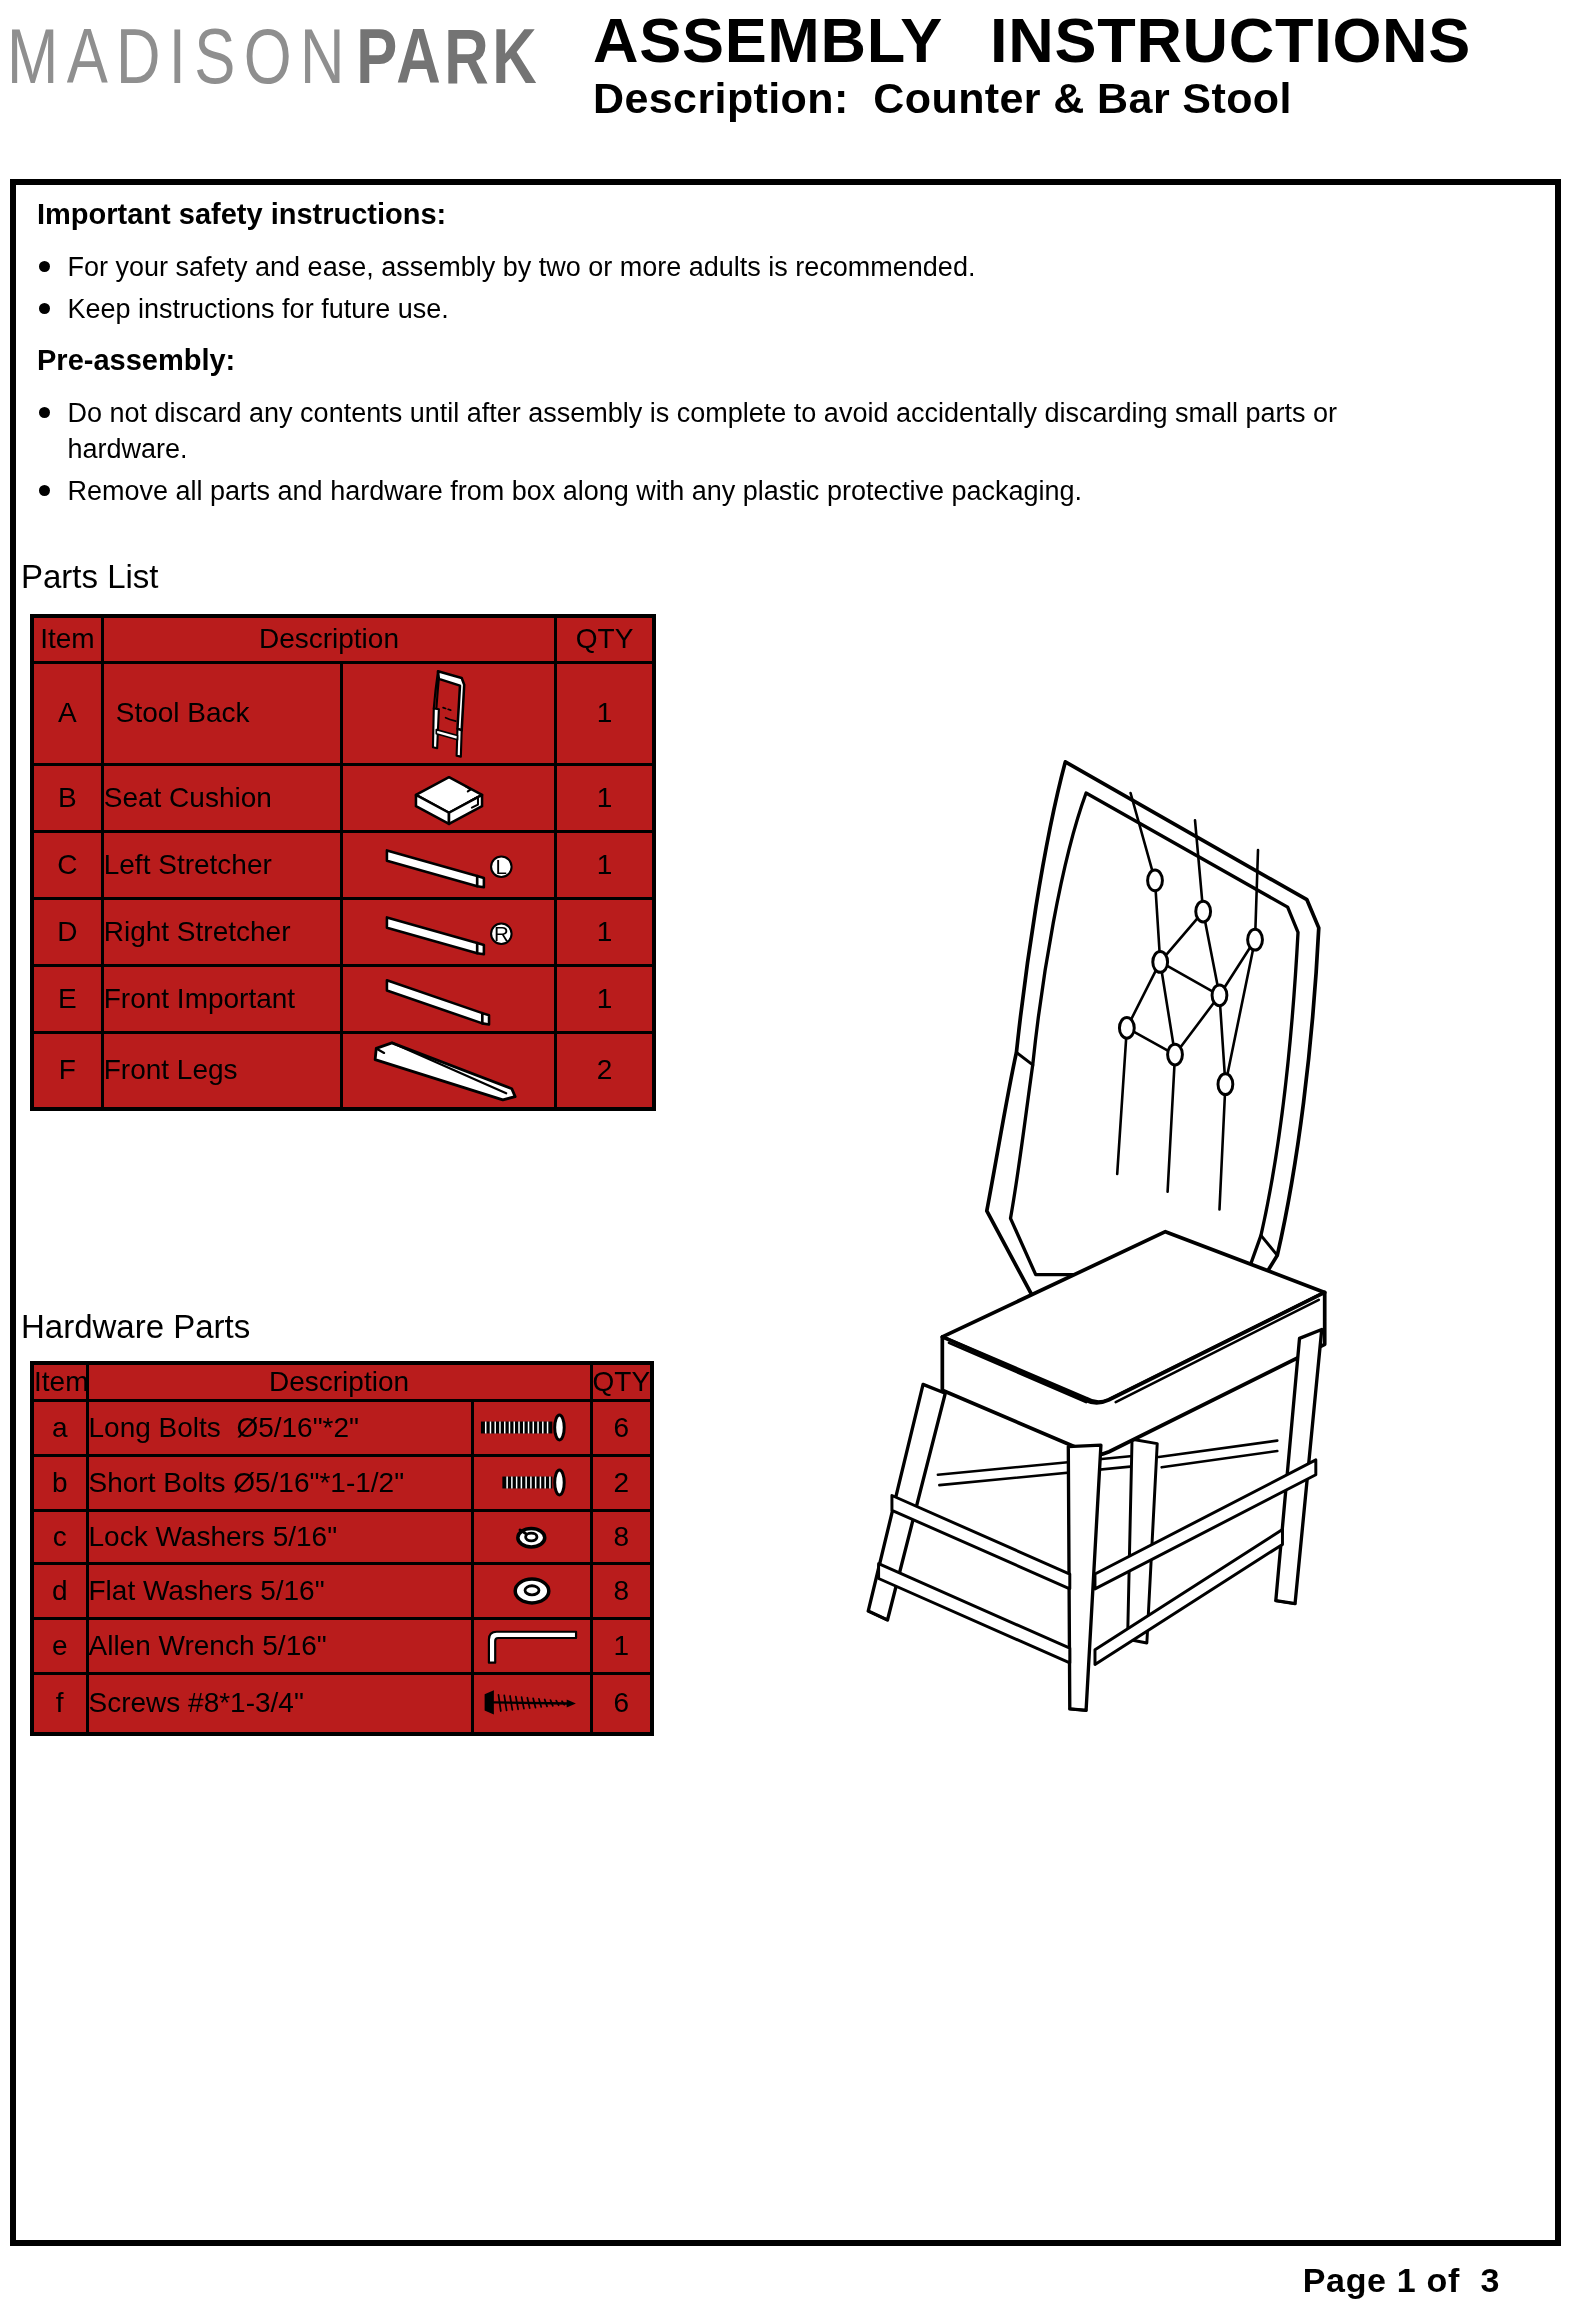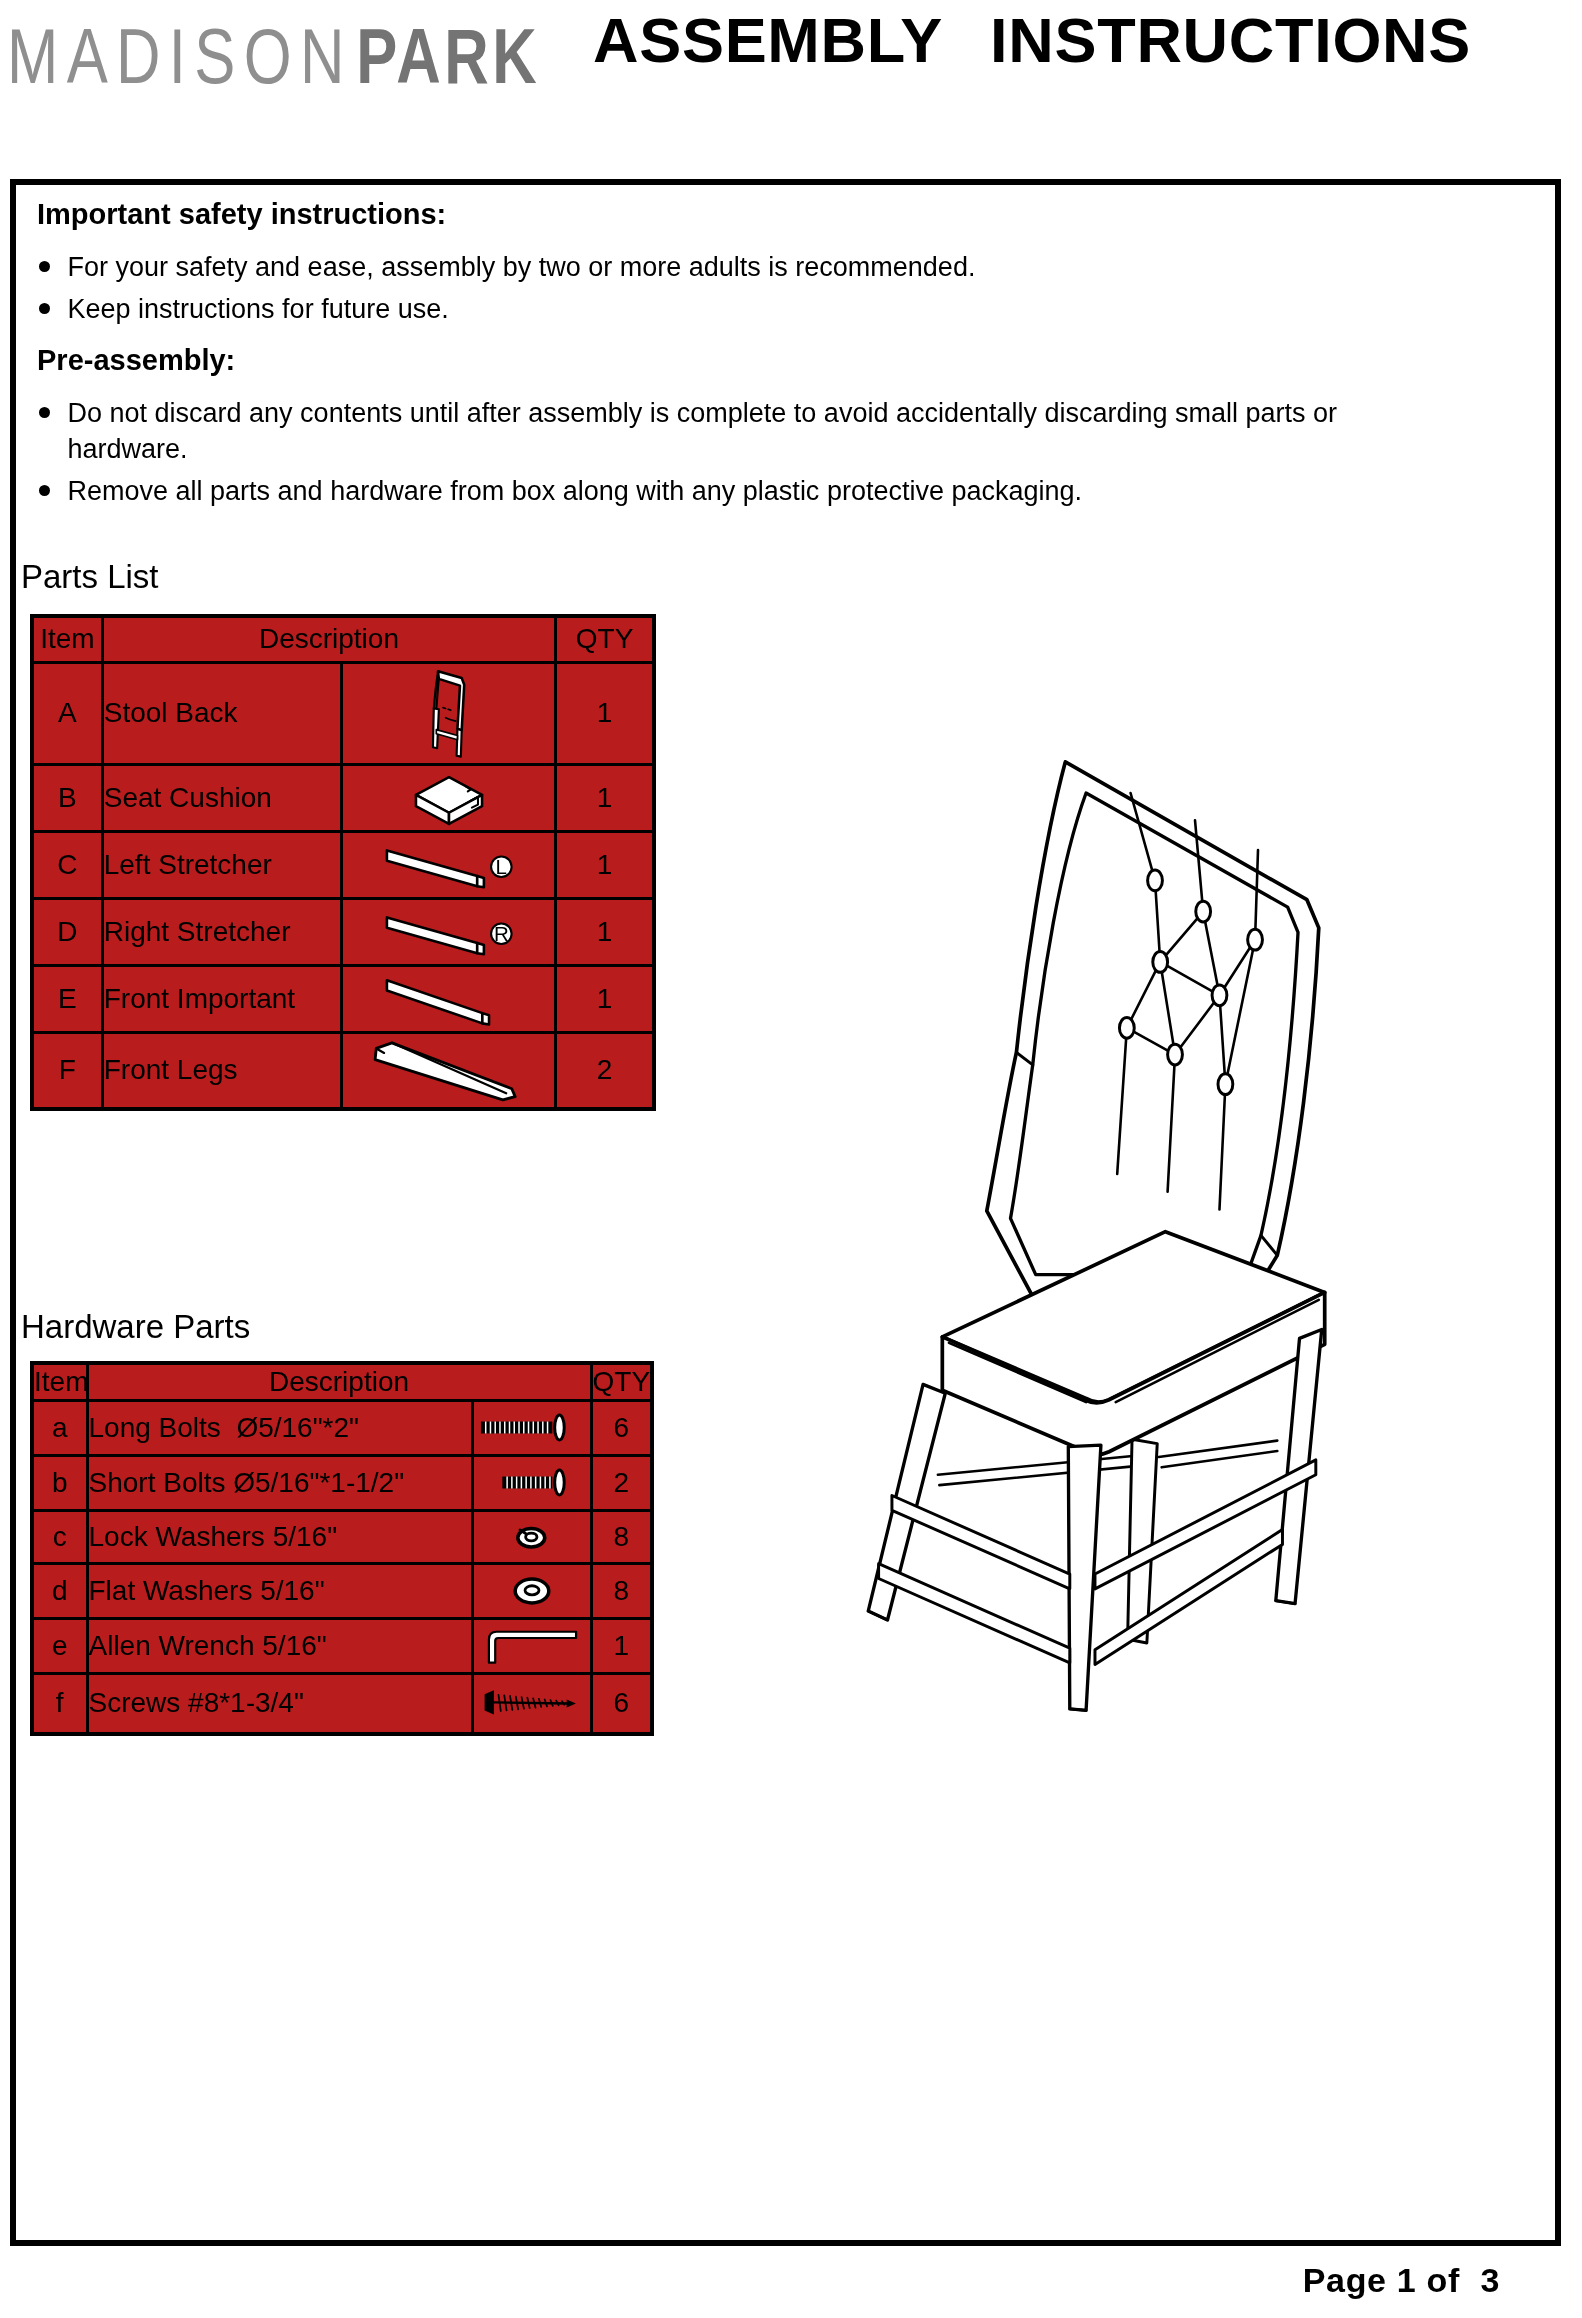--- a/index.html
+++ b/index.html
@@ -55,21 +55,21 @@
 
   
   table.tbl{border-collapse:collapse;table-layout:fixed;background:#b91c1c;border:4.4px solid #000;}
   table.tbl th,table.tbl td{
     border:3px solid #000;padding:0;overflow:hidden;
     font-size:28px;font-weight:400;vertical-align:middle;
   }
   table.tbl th{text-align:center;font-weight:400;}
   td.cell-item{text-align:center;}
   td.cell-desc{text-align:left;padding-left:25px;white-space:pre;}
-  td.cell-desc.tight{padding-left:0;}
+  td.cell-desc.tight{padding-left:12px;}
   td.cell-qty{text-align:center;}
   td.cell-icon{text-align:center;}
   td.cell-icon svg{display:block;margin:0 auto;}
 
   
   .footer{
     right:83px;top:2261px;
     font-size:34px;font-weight:700;letter-spacing:0.7px;
   }
 
@@ -79,20 +79,21 @@
 </style>
 </head>
 <body>
 
 <div class="page">
 
   <div class="abs logo">
     <span class="madison">MADISON</span><span class="park">PARK</span>
   </div>
   <div class="abs doc-title ws-pre">ASSEMBLY  INSTRUCTIONS</div>
+  <div class="abs doc-subtitle ws-pre">Description:  Counter &amp; Bar Stool</div>
 
   <div class="abs main-box"></div>
 
   <div class="abs text-col">
     <div class="sec-heading">Important safety instructions:</div>
 
     <div class="bullet-row">
       <span class="bullet-dot"></span>
       <span class="bullet-text">For your safety and ease, assembly by two or more adults is recommended.</span>
     </div>

